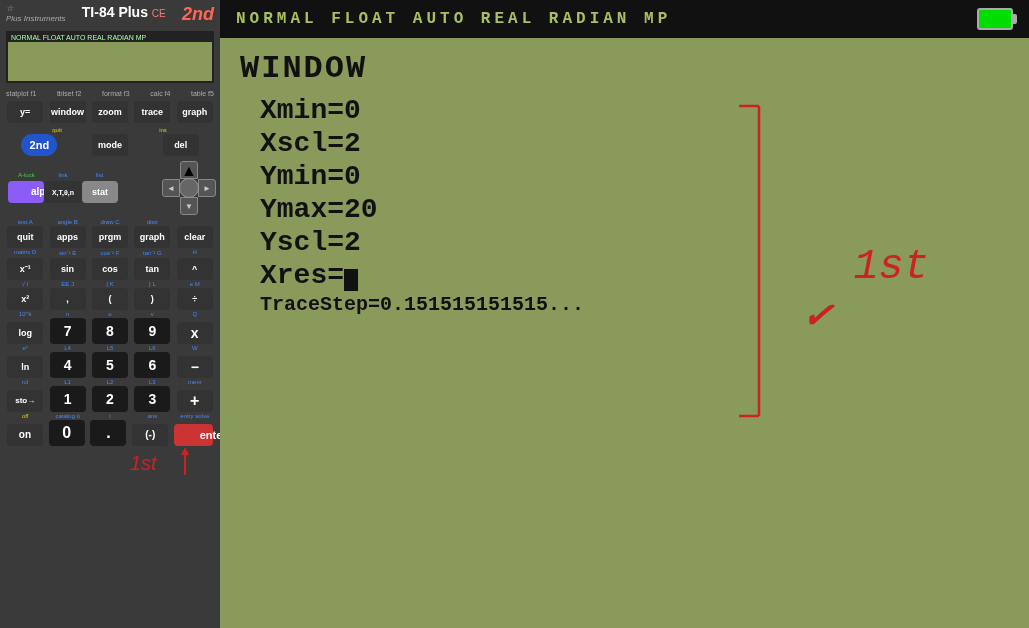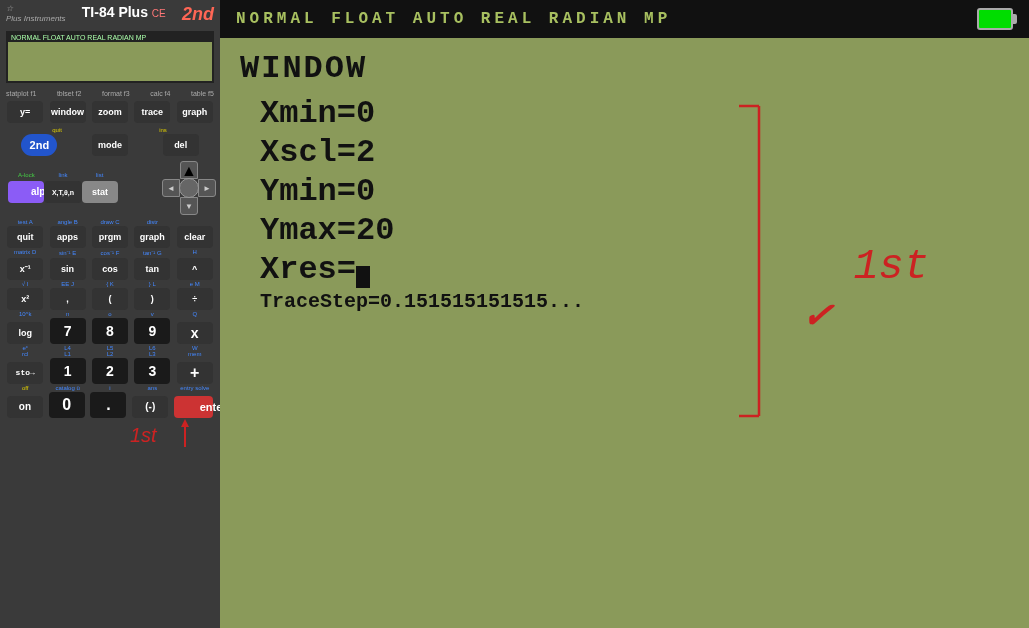--- a/index.html
+++ b/index.html
@@ -254,21 +254,21 @@
       overflow: hidden;
     }
     .window-title {
       font-size: 32px;
       font-weight: bold;
       color: #111;
       letter-spacing: 2px;
       margin-bottom: 8px;
     }
     .window-line {
-      font-size: 32px;
+      font-size: 28px;
       color: #111;
       margin: 2px 0;
       padding-left: 20px;
       font-weight: bold;
     }
     .cursor-block {
       display: inline-block;
       width: 14px;
       height: 22px;
       background: #111;
@@ -423,30 +423,37 @@
     <button class="calc-btn btn-dark" style="font-size:14px;">x</button>
   </div>
 
   <div class="small-label-row">
     <span class="small-label b">eˣ</span>
     <span class="small-label b">L4</span>
     <span class="small-label b">L5</span>
     <span class="small-label b">L6</span>
     <span class="small-label b">W</span>
   </div>
+  <div class="btn-row">
+    <button class="calc-btn btn-dark">ln</button>
+    <button class="calc-btn btn-number">4</button>
+    <button class="calc-btn btn-number">5</button>
+    <button class="calc-btn btn-number">6</button>
+    <button class="calc-btn btn-dark" style="font-size:14px;">−</button>
+  </div>
 
   <div class="small-label-row">
     <span class="small-label b">rcl</span>
     <span class="small-label b">L1</span>
     <span class="small-label b">L2</span>
     <span class="small-label b">L3</span>
     <span class="small-label b">mem</span>
   </div>
   <div class="btn-row">
-    <button class="calc-btn btn-dark" style="font-size:8px;font-family:Liberation Mono, monospace;">sto→</button>
+    <button class="calc-btn btn-dark" style="font-size:8px;">sto→</button>
     <button class="calc-btn btn-number">1</button>
     <button class="calc-btn btn-number">2</button>
     <button class="calc-btn btn-number">3</button>
     <button class="calc-btn btn-dark" style="font-size:16px;">+</button>
   </div>
 
   <div class="small-label-row">
     <span class="small-label y">off</span>
     <span class="small-label b">catalog ü</span>
     <span class="small-label b">i</span>
@@ -476,20 +483,21 @@
     <div class="battery-icon"></div>
   </div>
 
   <div class="display-content">
     <div class="window-title">WINDOW</div>
 
     <div class="window-line">Xmin=0</div>
     <div class="window-line">Xscl=2</div>
     <div class="window-line">Ymin=0</div>
     <div class="window-line">Ymax=20</div>
+    <div class="window-line">Yscl=2</div>
     <div class="window-line">
       <span>Xres=</span><span class="cursor-block"></span>
     </div>
     <div class="window-line" style="font-size:20px;">TraceStep=0.151515151515...</div>
 
     <svg style="position:absolute;top:58px;right:255px;width:55px;height:325px;">
 
       <line x1="40" y1="10" x2="40" y2="320" stroke="#cc2222" stroke-width="2.5"></line>
 
       <line x1="40" y1="10" x2="20" y2="10" stroke="#cc2222" stroke-width="2.5"></line>

